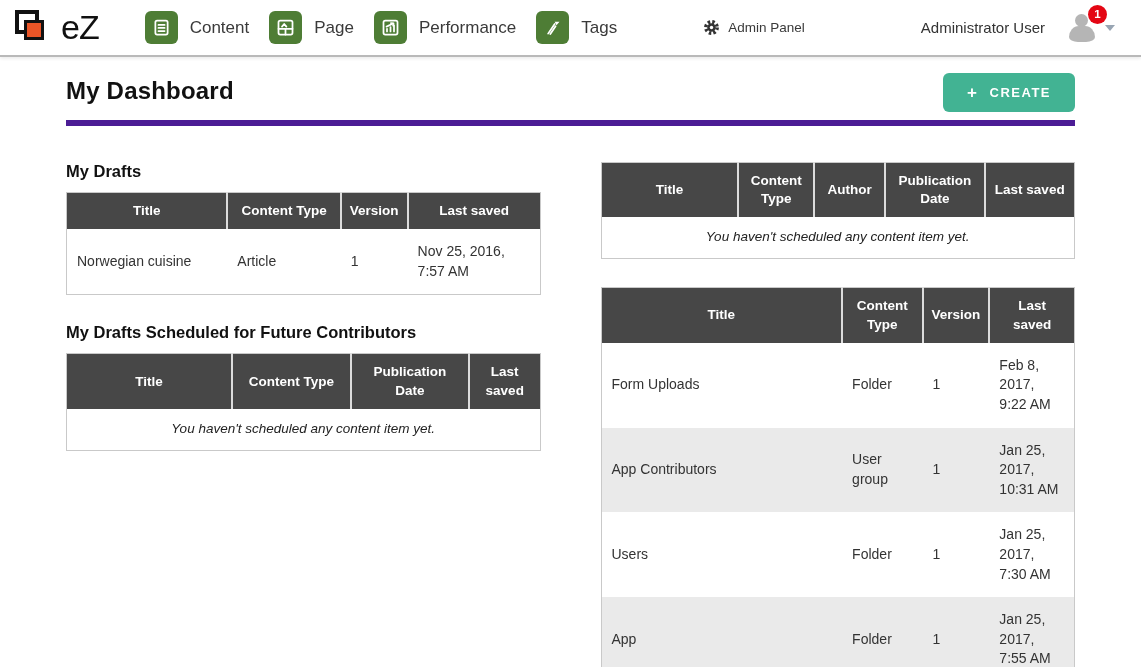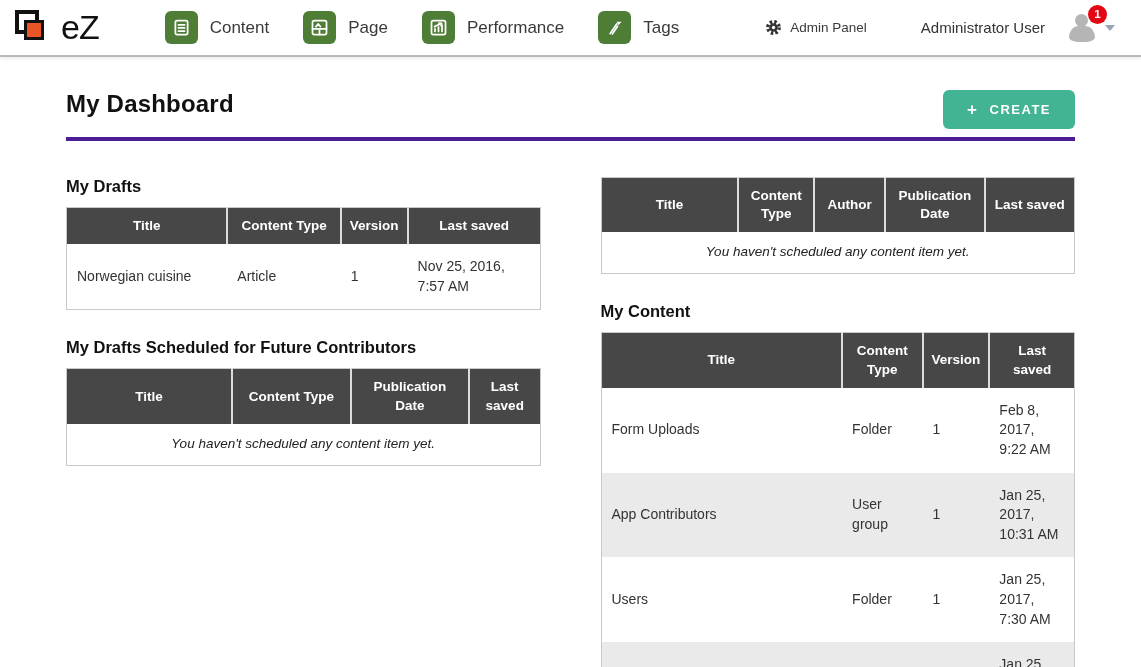--- a/index.html
+++ b/index.html
@@ -29,21 +29,21 @@
     width: 24px; height: 24px;
     border: 4px solid #111; background: #fff;
   }
   .logo-front {
     position: absolute; left: 9px; top: 13px;
     width: 20px; height: 20px;
     border: 3px solid #111; background: #ea5527;
   }
   .logo-text { font-size: 34px; color: #111; margin-left: 2px; letter-spacing: -1px; }
 
-  .nav { display: flex; align-items: center; gap: 34px; margin-left: 20px; }
+  .nav { display: flex; align-items: center; gap: 20px; }
   .nav-item { display: flex; align-items: center; cursor: pointer; }
   .nav-icon {
     width: 33px; height: 33px; border-radius: 6px;
     background: #4e7d35;
     display: flex; align-items: center; justify-content: center;
     flex: 0 0 auto;
   }
   .nav-icon svg { display: block; }
   .nav-label { margin-left: 12px; font-size: 17px; color: #3a3a3a; }
 
@@ -76,23 +76,23 @@
     margin-left: 7px;
     width: 0; height: 0;
     border-left: 5px solid transparent;
     border-right: 5px solid transparent;
     border-top: 6px solid #98a5b3;
   }
 
   
   .page { padding: 0 66px; }
   .page-header {
-    display: flex; justify-content: space-between; align-items: flex-start;
-    padding-top: 33px;
-    border-bottom: 4px solid #4c1d95;
+    display: flex; justify-content: space-between; align-items: center;
+    padding-top: 16px;
+    border-bottom: 6px solid #4c1d95;
   }
   .page-title { margin: 0 0 12px 0; font-size: 24px; font-weight: 600; color: #111; letter-spacing: 0.2px; }
   .create-btn {
     margin-bottom: 8px;
     background: #42b393; color: #fff;
     border: none; border-radius: 6px;
     padding: 11px 24px;
     font-family: inherit;
     font-size: 13px; font-weight: bold; letter-spacing: 1.5px;
     display: flex; align-items: center;
@@ -300,21 +300,20 @@
             </thead>
             <tbody>
               <tr>
                 <td class="empty-cell" colspan="5">You haven't scheduled any content item yet.</td>
               </tr>
             </tbody>
           </table>
       </section>
 
       <section class="section">
-        <h2 class="section-heading">My Content</h2>
         <table class="dash-table striped t-mycontent">
             <thead>
               <tr>
                 <th>Title</th>
                 <th>Content Type</th>
                 <th>Version</th>
                 <th>Last saved</th>
               </tr>
             </thead>
             <tbody>

